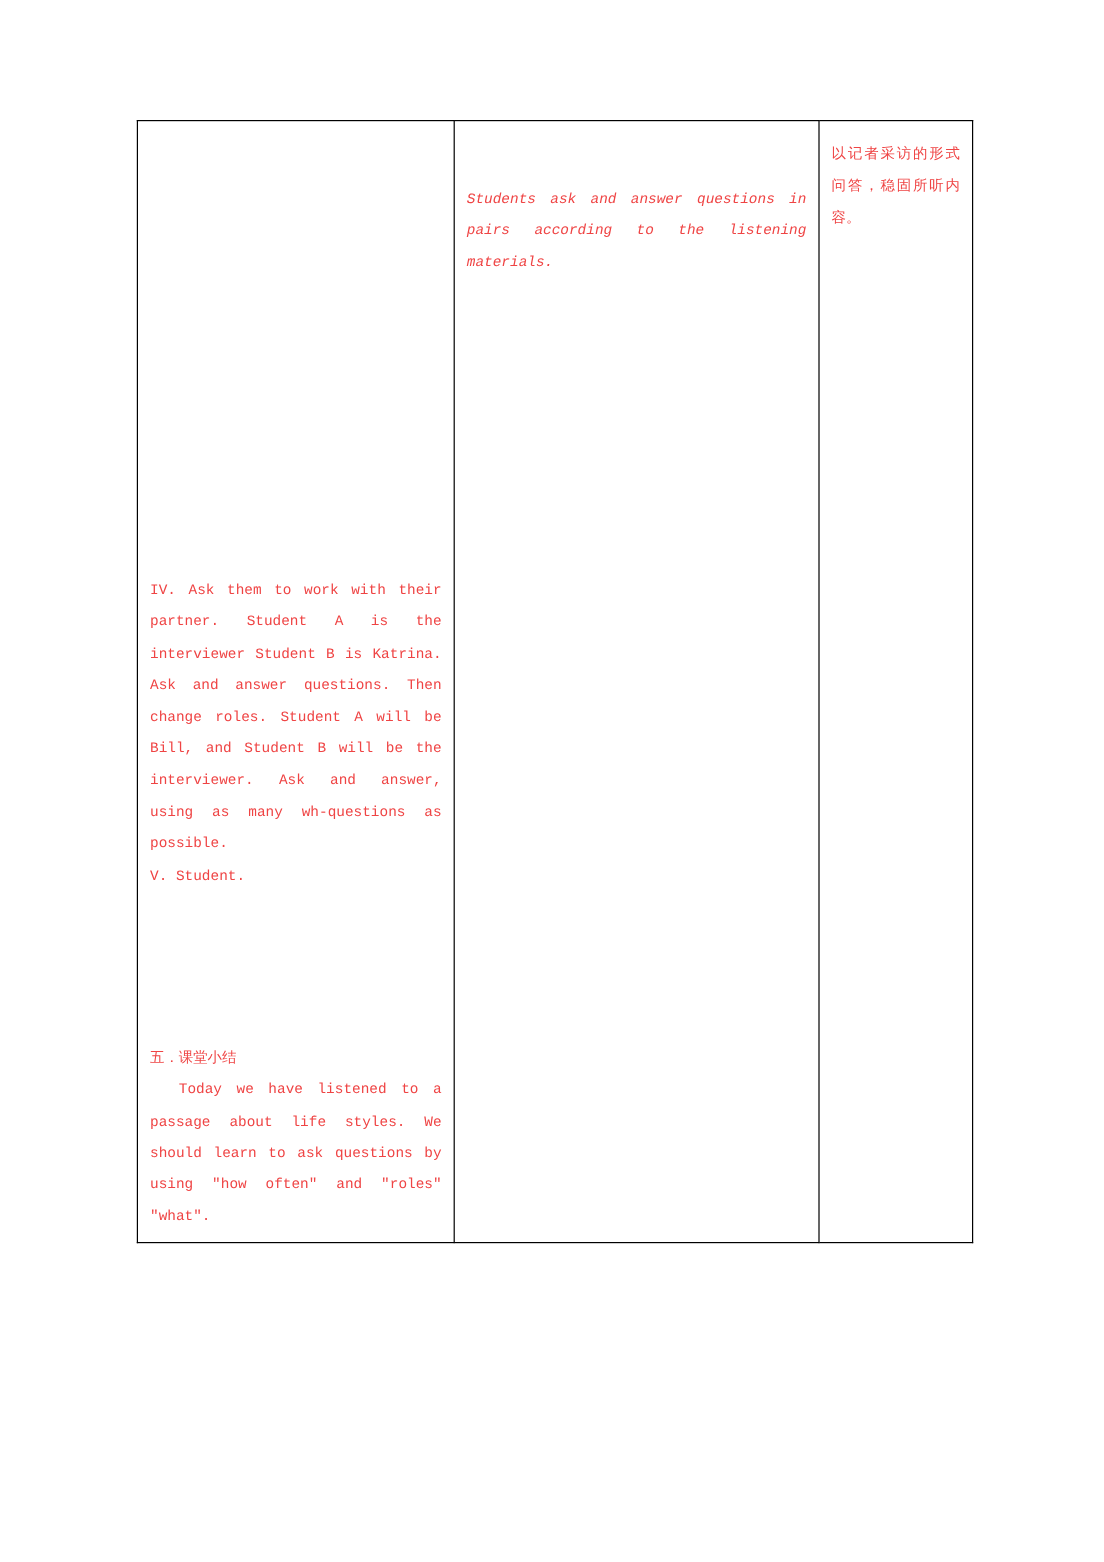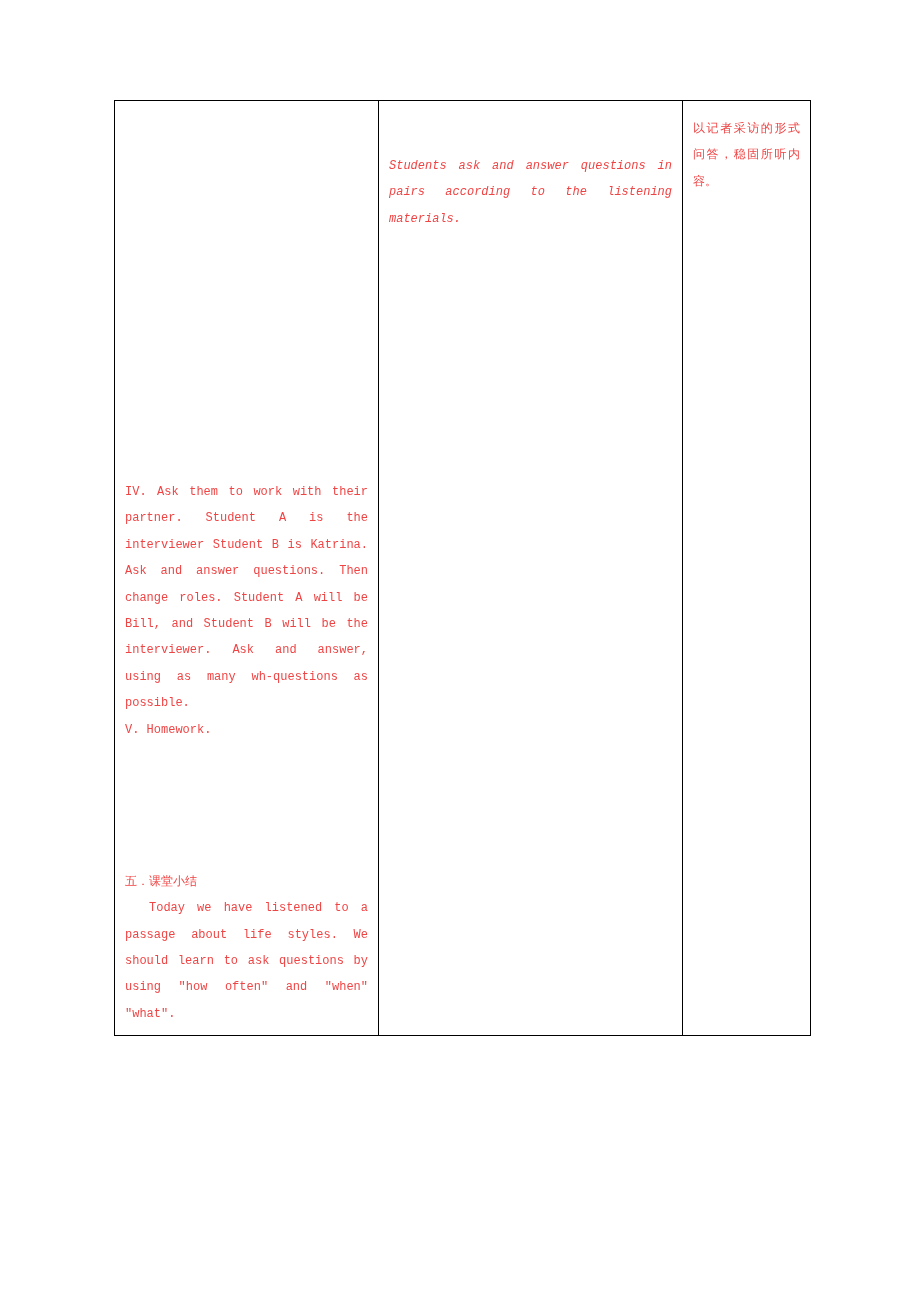--- a/index.html
+++ b/index.html
@@ -68,24 +68,24 @@
 <body>
 
 <div class="page">
   <table class="table">
     <tbody>
         <tr>
       <td class="col1">
         <div class="cell-inner monof">
           <div class="spacer-col1"></div>
           <p class="para justify">IV. Ask them to work with their partner. Student A is the interviewer Student B is Katrina. Ask and answer questions. Then change  roles. Student A will be Bill, and  Student B will be the interviewer. Ask and answer, using as many wh-questions as possible.</p>
-          <p class="para">V. Homework.</p>
+          <p class="para">V. Student.</p>
           <div class="spacer-hw"></div>
           <p class="para">五．课堂小结</p>
-          <p class="para justify indent">Today we have listened to a passage about life styles. We should learn to ask questions by using "how often" and "when" "what".</p>
+          <p class="para justify indent">Today we have listened to a passage about life styles. We should learn to ask questions by using "how often" and "roles" "what".</p>
         </div>
       </td>
       <td class="col2">
         <div class="cell-inner monof col2-inner justify">
           <p class="para">Students ask and answer questions in pairs according to the listening materials.</p>
         </div>
       </td>
       <td class="col3">
         <div class="cell-inner col3-inner justify">
           <p class="para">以记者采访的形式问答，稳固所听内容。</p>

